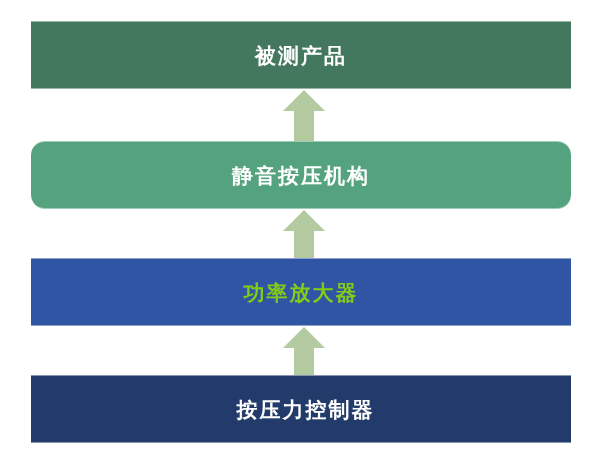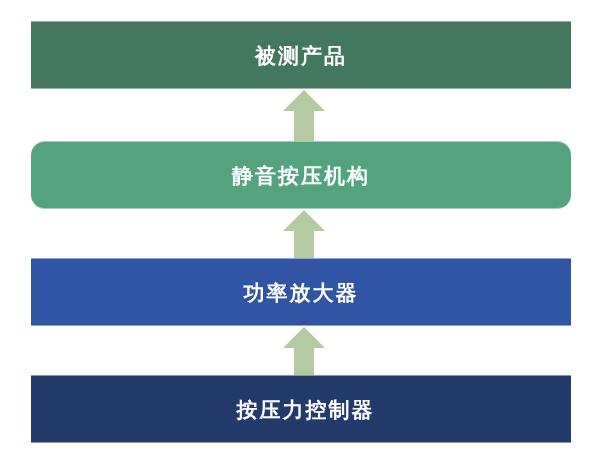--- a/index.html
+++ b/index.html
@@ -80,21 +80,21 @@
     <span class="node-label" style="color: rgb(255, 255, 255);">静音按压机构</span>
   </div>
 
   <div class="arrow" id="arrow-1">
     <svg viewBox="0 0 44 49" preserveAspectRatio="none" aria-hidden="true">
       <polygon points="22,1 43,22 32,22 32,49 12,49 12,22 1,22" fill="#b4caa0"></polygon>
     </svg>
   </div>
 
   <div class="node-box" id="node-2" style="background: rgb(47, 85, 164);">
-    <span class="node-label" style="color: #ffffff;">功率放大器</span>
+    <span class="node-label" style="color: #84cc16;">功率放大器</span>
   </div>
 
   <div class="arrow" id="arrow-2">
     <svg viewBox="0 0 44 49" preserveAspectRatio="none" aria-hidden="true">
       <polygon points="22,1 43,22 32,22 32,49 12,49 12,22 1,22" fill="#b4caa0"></polygon>
     </svg>
   </div>
 
   <div class="node-box" id="node-3" style="background: rgb(34, 59, 106); padding-left: 9px;">
     <span class="node-label" style="color: rgb(255, 255, 255);">按压力控制器</span>

